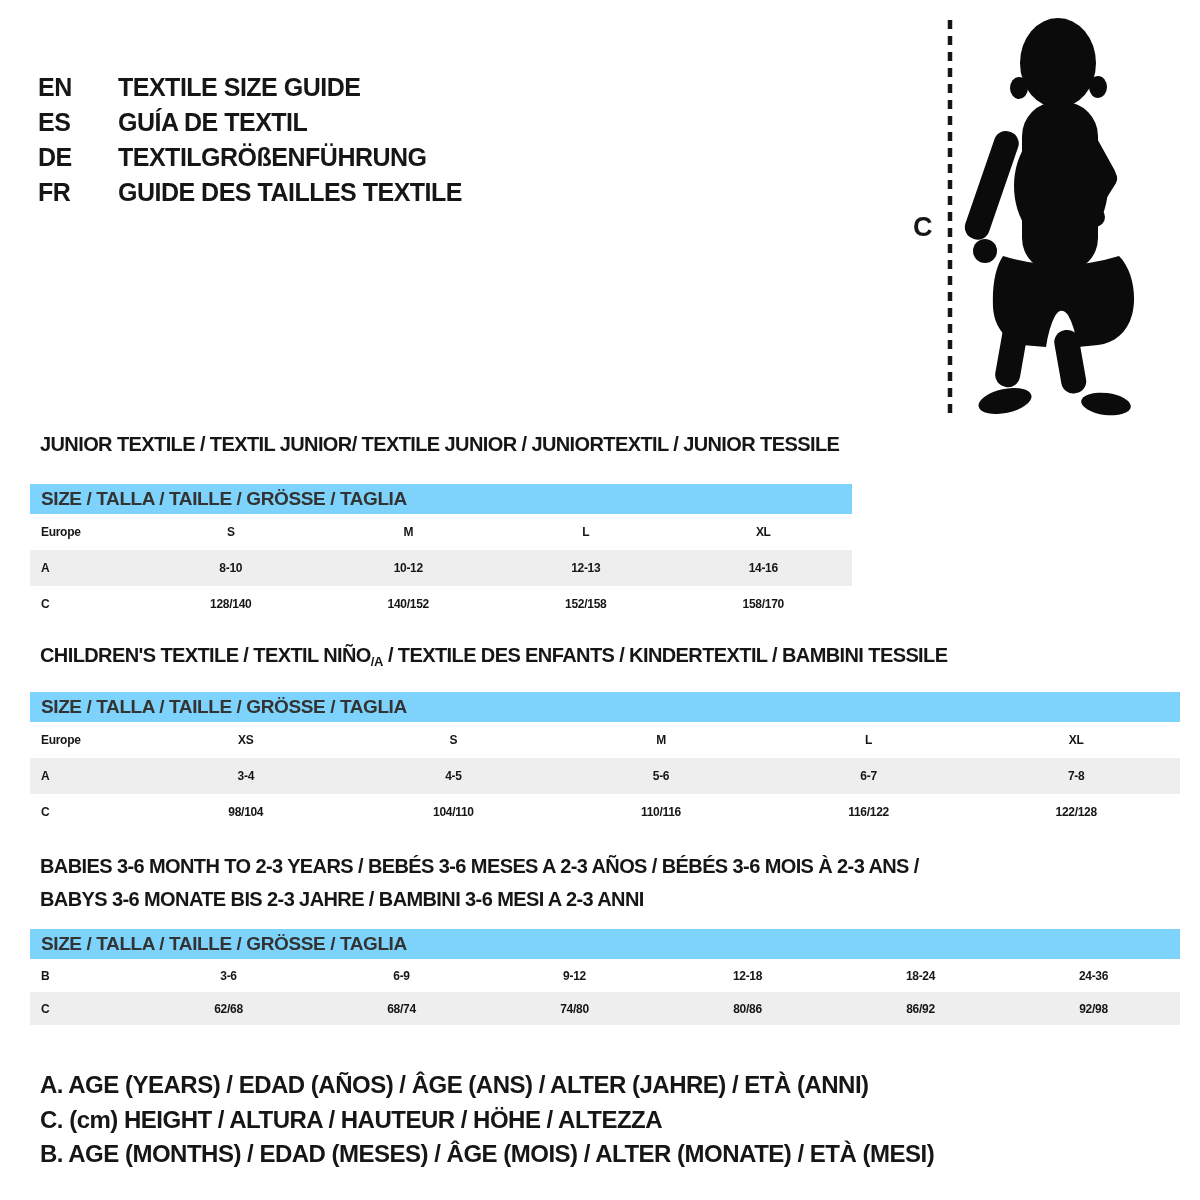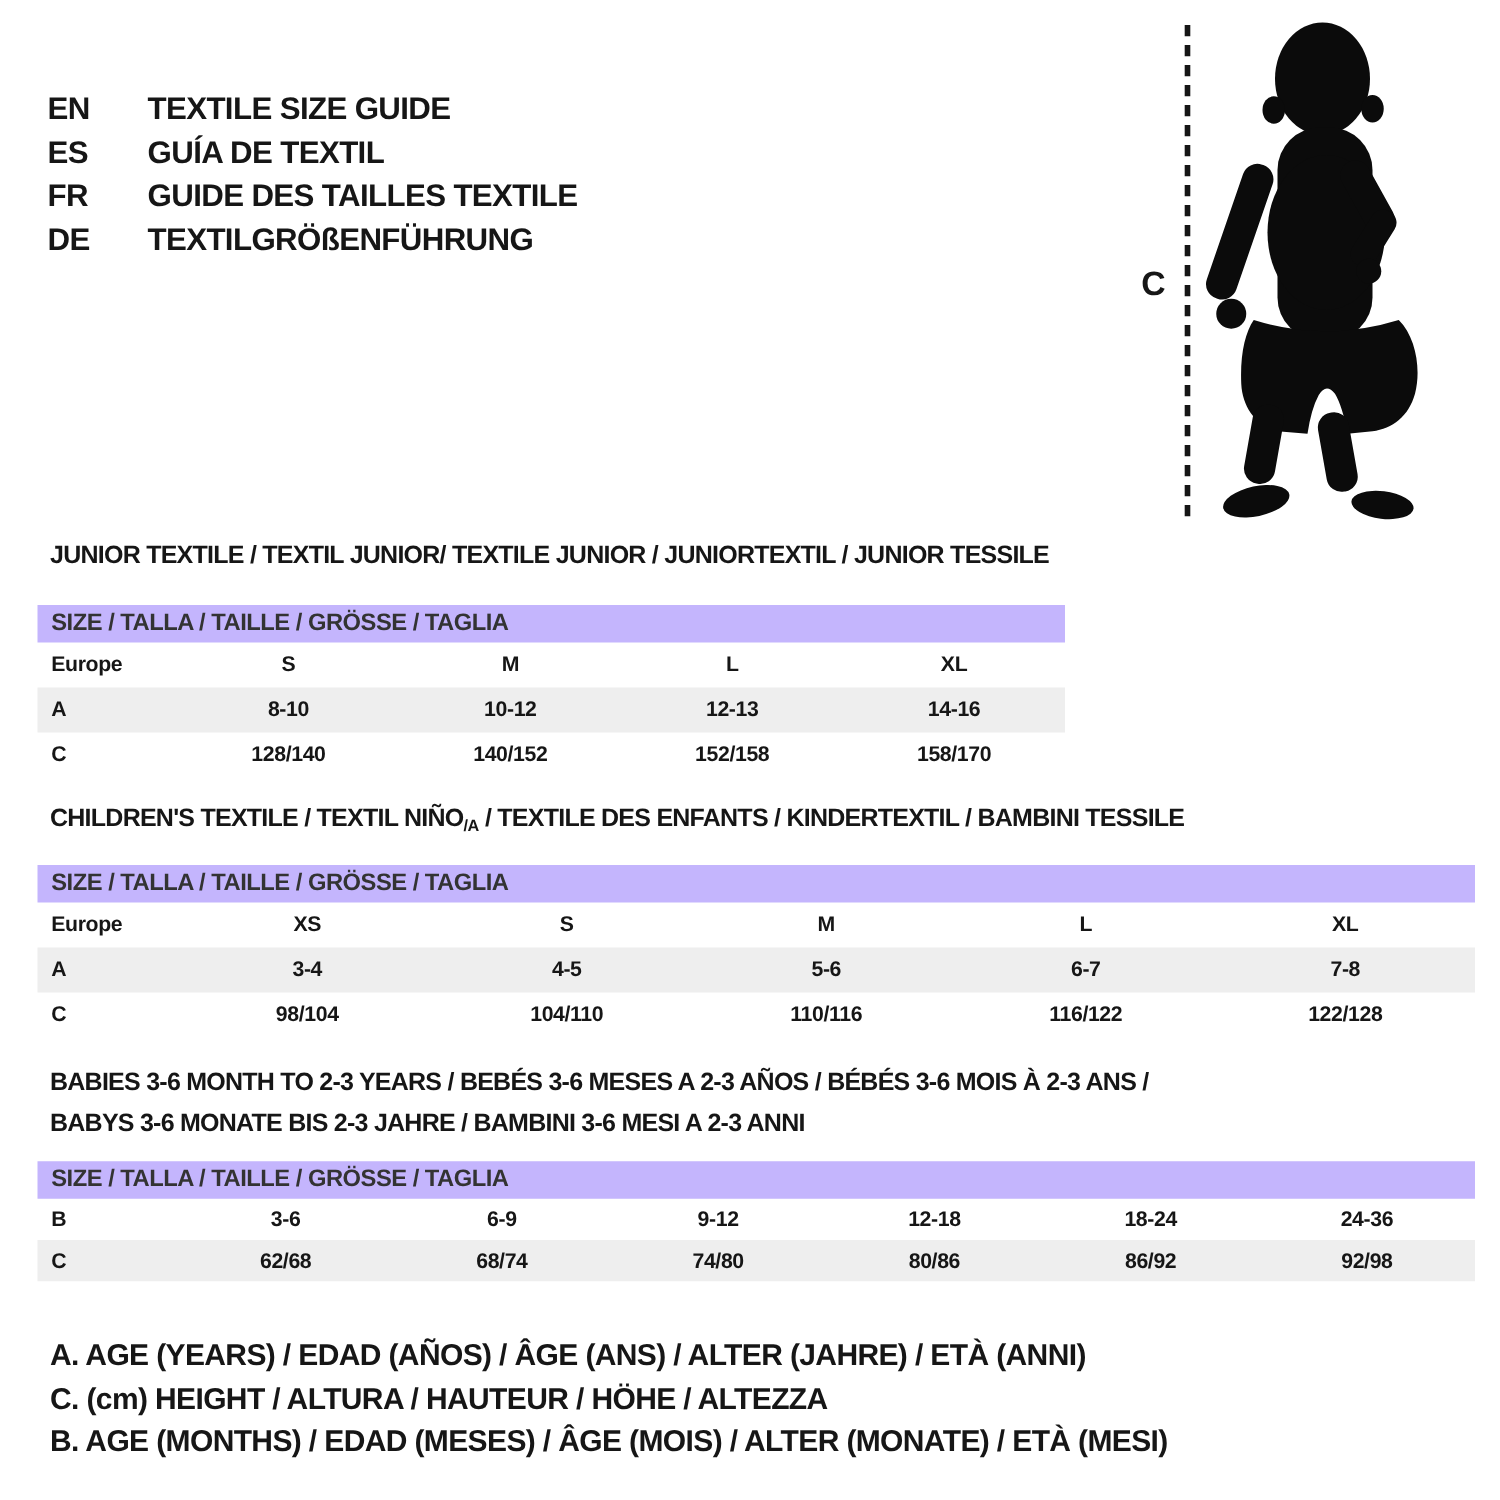--- a/index.html
+++ b/index.html
@@ -34,27 +34,27 @@
   #junior-heading { left: 40px; top: 433px; }
   #children-heading { left: 40px; top: 644px; }
   #babies-heading { left: 40px; top: 850px; line-height: 33px; }
   .sub-small { font-size: 13px; vertical-align: -4px; letter-spacing: -0.4px; }
 
   
   .size-table { position: absolute; left: 30px; }
   .thead {
     height: 30px;
     line-height: 30px;
-    background: #c4b5fd;
+    background: #7dd3fc;
     color: #333333;
     padding-left: 11px;
     font-size: 19px;
     letter-spacing: -0.4px;
   }
-  .trow { display: grid; align-items: center; font-size: 17px; letter-spacing: -0.3px; }
+  .trow { display: grid; align-items: center; font-size: 12px; letter-spacing: -0.3px; }
   .trow.alt { background: #eeeeee; }
   .trow .label { padding-left: 11px; text-align: left; }
   .trow .val { text-align: center; }
 
   #junior-table { top: 484px; width: 822px; }
   #junior-table .trow { grid-template-columns: 112px repeat(4, 1fr); height: 36px; }
 
   #children-table { top: 692px; width: 1150px; }
   #children-table .trow { grid-template-columns: 112px repeat(5, 1fr); height: 36px; }
 
@@ -72,26 +72,26 @@
   <div class="lang-block">
     <div class="lang-row">
       <span class="lang-code">EN</span>
       <span class="lang-title">TEXTILE SIZE GUIDE</span>
     </div>
     <div class="lang-row">
       <span class="lang-code">ES</span>
       <span class="lang-title">GUÍA DE TEXTIL</span>
     </div>
     <div class="lang-row">
+      <span class="lang-code">DE</span>
+      <span class="lang-title">TEXTILGRÖßENFÜHRUNG</span>
+    </div>
+    <div class="lang-row">
       <span class="lang-code">FR</span>
       <span class="lang-title">GUIDE DES TAILLES TEXTILE</span>
-    </div>
-    <div class="lang-row">
-      <span class="lang-code">DE</span>
-      <span class="lang-title">TEXTILGRÖßENFÜHRUNG</span>
     </div>
   </div>
 
   <div class="c-label">C</div>
 
   <svg class="figure-svg" width="200" height="404" viewBox="0 0 200 404" aria-hidden="true">
     <line x1="10" y1="6" x2="10" y2="400" stroke="#161616" stroke-width="4.5" stroke-dasharray="9 7"></line>
     <g fill="#0b0b0b" transform="translate(25,0)">
       <ellipse cx="93" cy="49" rx="38" ry="45"></ellipse>
       <ellipse cx="54" cy="74" rx="9" ry="11"></ellipse>

